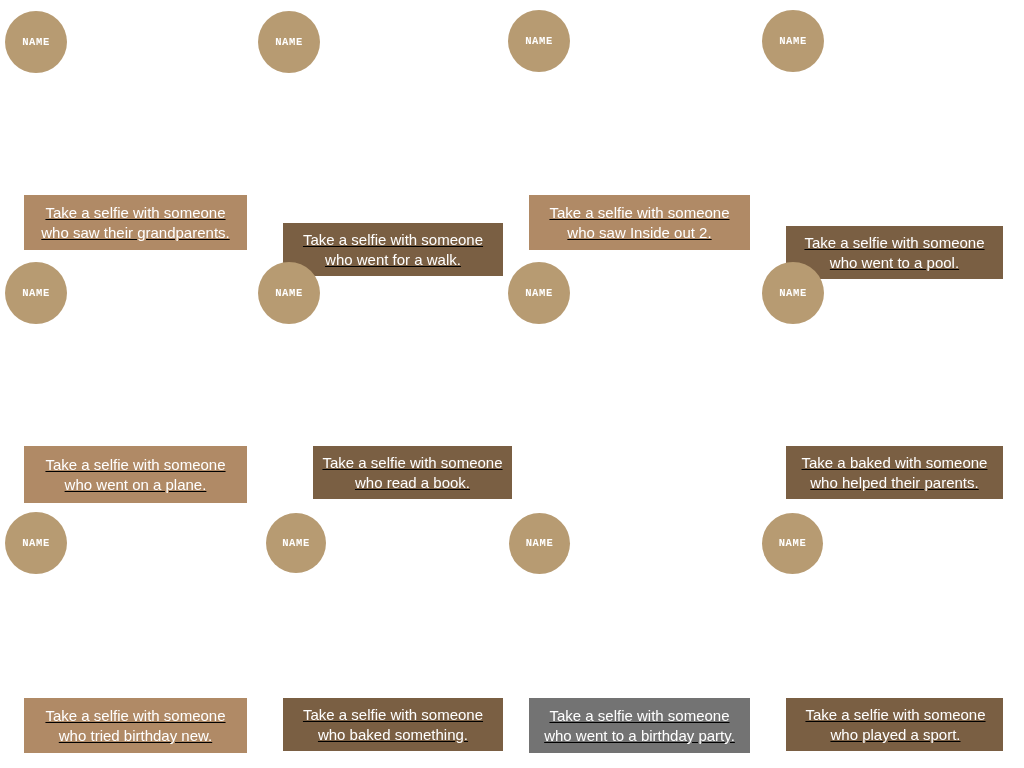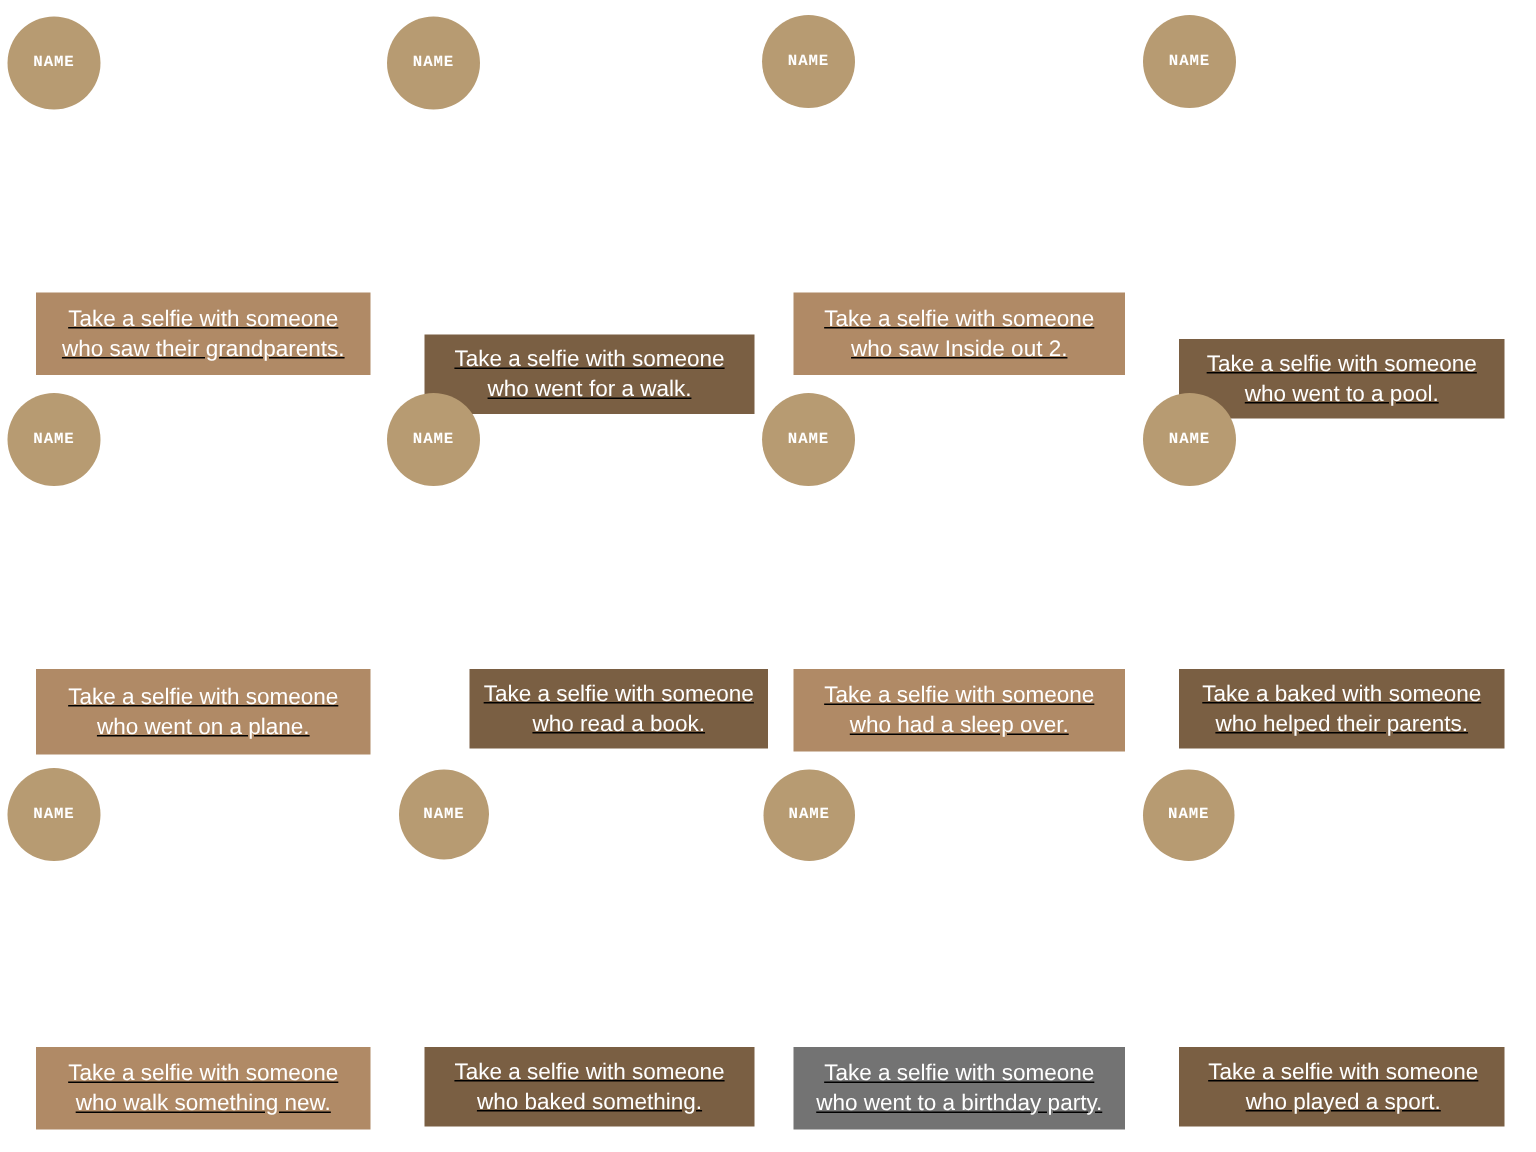--- a/index.html
+++ b/index.html
@@ -103,34 +103,31 @@
     </div>
     <div class="name-circle" style="left: 258px; top: 262px; width: 62px; height: 62px; background: rgb(183, 155, 114);">
       <span class="name-text">NAME</span>
     </div>
     <div class="task-banner" style="left: 283px; top: 446px; width: 199px; height: 53px; background: rgb(122, 95, 67); margin-left: 30px;">
       <span class="task-text" style="color: rgb(255, 255, 255);">Take a selfie with someone who read a book.</span>
     </div>
     <div class="name-circle" style="left: 508px; top: 262px; width: 62px; height: 62px; background: rgb(183, 155, 114);">
       <span class="name-text">NAME</span>
     </div>
-    <div class="task-banner" style="left: 529px; top: 446px; width: 221px; height: 55px; background: rgb(176, 138, 102);">
-      <span class="task-text" style="color: rgb(255, 255, 255);">Take a selfie with someone who had a sleep over.</span>
-    </div>
     <div class="name-circle" style="left: 762px; top: 262px; width: 62px; height: 62px; background: rgb(183, 155, 114);">
       <span class="name-text">NAME</span>
     </div>
     <div class="task-banner" style="left: 786px; top: 446px; width: 217px; height: 53px; background: rgb(122, 95, 67);">
       <span class="task-text" style="color: rgb(255, 255, 255);">Take a baked with someone who helped their parents.</span>
     </div>
     <div class="name-circle" style="left: 5px; top: 512px; width: 62px; height: 62px; background: rgb(183, 155, 114);">
       <span class="name-text">NAME</span>
     </div>
     <div class="task-banner" style="left: 24px; top: 698px; width: 223px; height: 55px; background: rgb(176, 138, 102);">
-      <span class="task-text" style="color: rgb(255, 255, 255);">Take a selfie with someone who walk something new.</span>
+      <span class="task-text" style="color: rgb(255, 255, 255);">Take a selfie with someone who tried birthday new.</span>
     </div>
     <div class="name-circle" style="left: 266px; top: 513px; width: 60px; height: 60px; background: rgb(183, 155, 114);">
       <span class="name-text">NAME</span>
     </div>
     <div class="task-banner" style="left: 283px; top: 698px; width: 220px; height: 53px; background: rgb(122, 95, 67);">
       <span class="task-text" style="color: rgb(255, 255, 255);">Take a selfie with someone who baked something.</span>
     </div>
     <div class="name-circle" style="left: 509px; top: 513px; width: 61px; height: 61px; background: rgb(183, 155, 114);">
       <span class="name-text">NAME</span>
     </div>

